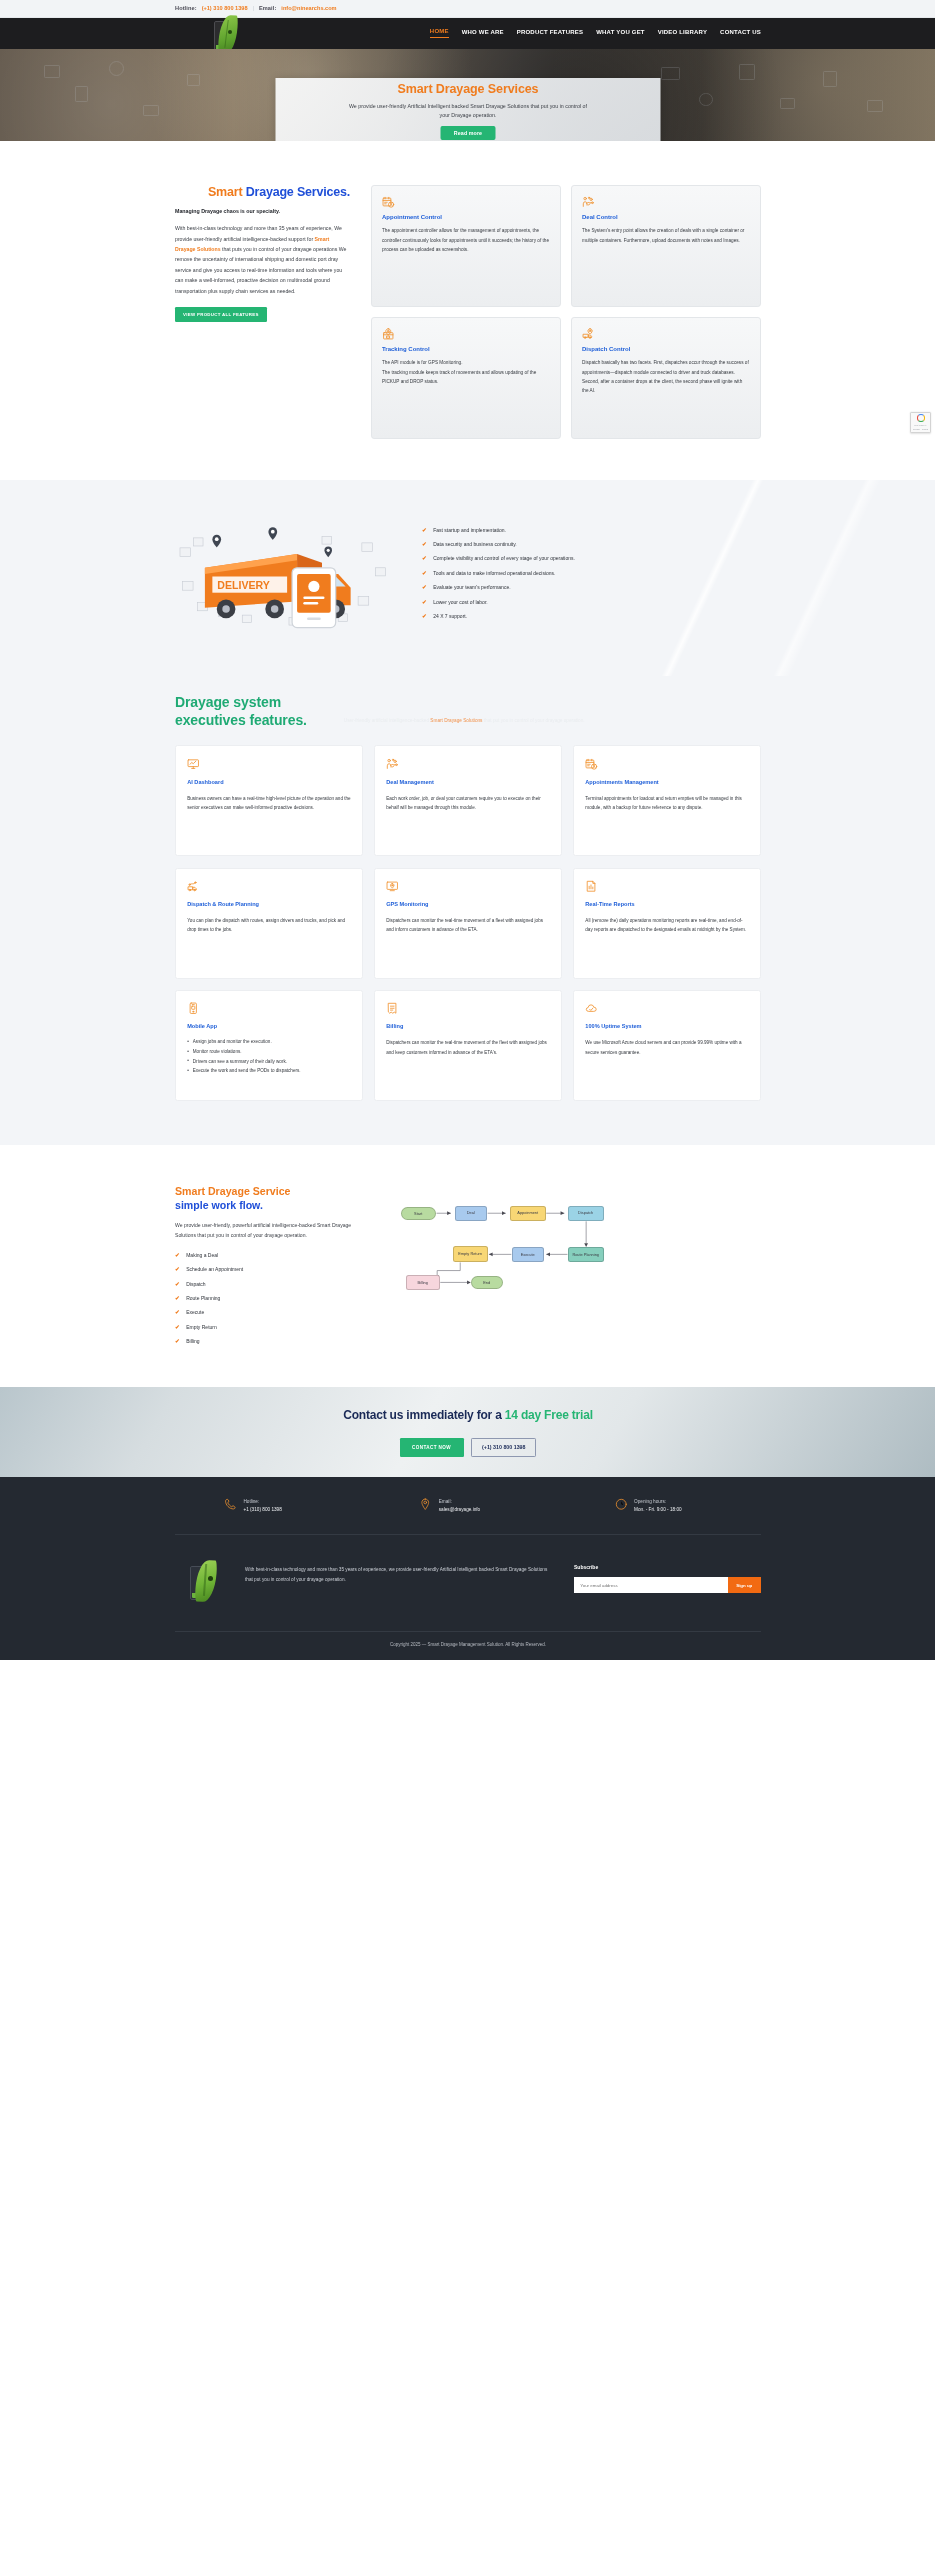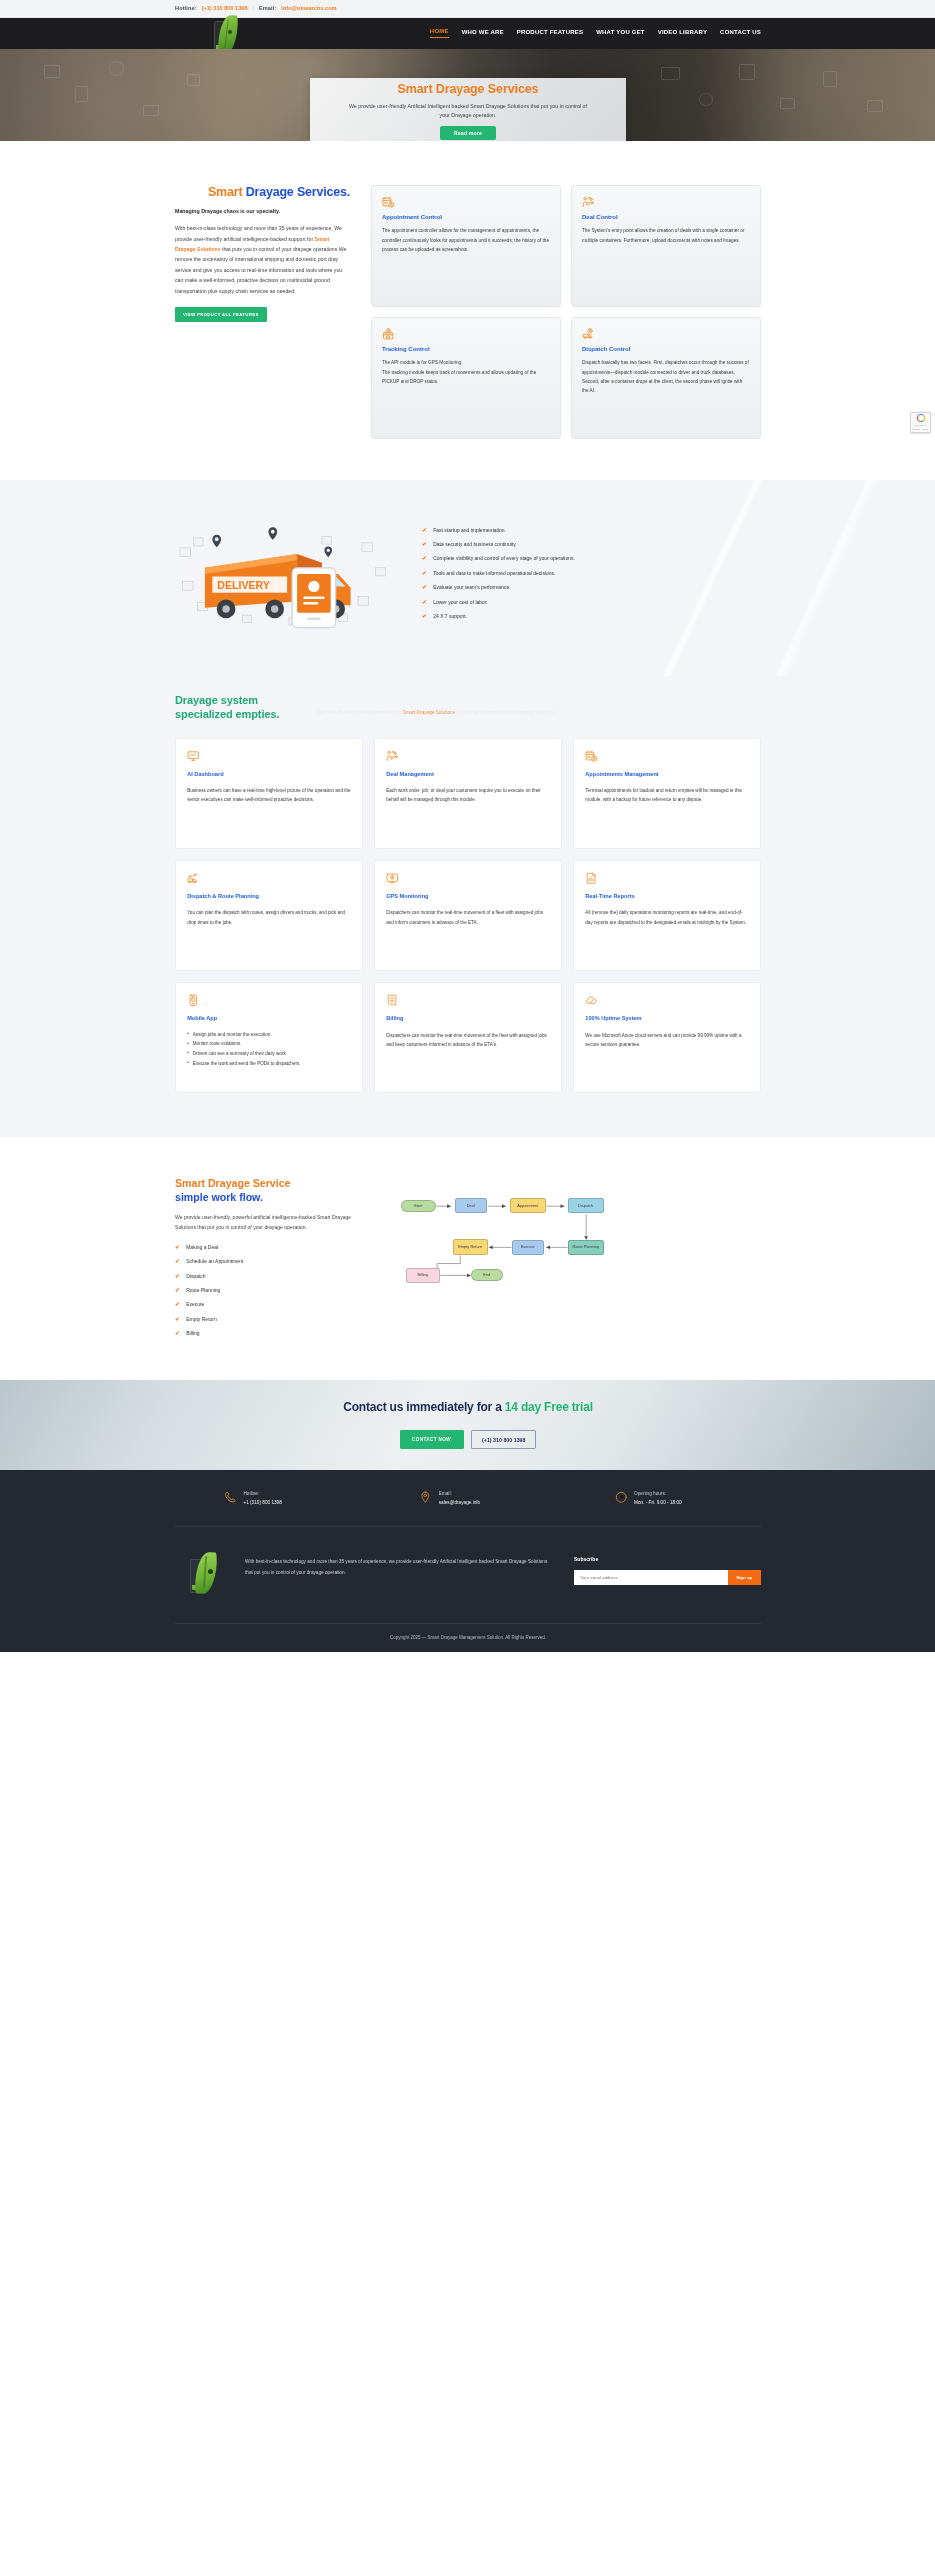--- a/index.html
+++ b/index.html
@@ -69,21 +69,21 @@
     filter:blur(0.6px);
   }
   .hero .icons{
     position:absolute; inset:0; opacity:.16;
   }
   .hero .icons span{
     position:absolute; border:0.9px solid #cfd8e4; border-radius:1.2px; display:block;
   }
   .herocard {
     position:absolute; left:50%; transform:translateX(-50%); top:29px;
-    width:316px; height:67px;
+    width:385px; height:67px;
     background:linear-gradient(135deg,rgba(250,251,252,.93),rgba(238,242,246,.88));
     display:flex; flex-direction:column; align-items:center; justify-content:center;
     box-shadow:0 0.6px 8.7px rgba(0,0,0,.18);
   }
   .herocard h1 { font-size:12.5px; color:#f07c1e; font-weight:800; letter-spacing:-0.1px; margin-bottom:5.6px; }
   .herocard p { font-size:5.3px; color:#3d4148; line-height:1.75; text-align:center; max-width:243px; }
   .btn-green {
     margin-top:5.6px; background:#25b573; color:#fff; font-size:5.3px; font-weight:600;
     padding:3.7px 13.7px; border:none; border-radius:1.9px; cursor:pointer; letter-spacing:0.1px;
   }
@@ -143,21 +143,21 @@
   .checks { list-style:none; }
   .checks li{
     display:flex; gap:5.6px; font-size:5px; line-height:1.75; color:#2f333a;
     margin-bottom:5.6px; align-items:flex-start;
   }
   .checks li .ck{ color:#f07c1e; font-size:5.6px; font-weight:800; line-height:1.5; flex:0 0 5.6px;}
 
   
   .sec-spec { background:#f3f5f8; padding:17.5px 0 44px; }
   .spec-head { display:flex; align-items:flex-end; gap:37px; margin-bottom:16px;}
-  .spec-head h2 { font-size:11px; font-weight:800; color:#1faa74; line-height:1.3; letter-spacing:-0.1px;}
+  .spec-head h2 { font-size:14px; font-weight:800; color:#1faa74; line-height:1.3; letter-spacing:-0.1px;}
   .spec-sub { font-size:4.7px; line-height:2.1; color:#e9ecef; max-width:249px; padding-bottom:3.7px;}
   .spec-sub .hl{ color:#f2914a; }
   .spec-grid { display:grid; grid-template-columns:repeat(3,1fr); gap:11.2px; }
   .scard {
     background:#ffffff; border:0.6px solid #eceef1; border-radius:2.5px;
     padding:11.2px 11.2px 13.7px; min-height:111px;
   }
   .scard .ic{ margin-bottom:8.7px; }
   .scard h3{ font-size:5.6px; font-weight:800; color:#1f5fd8; margin-bottom:7.5px; line-height:1.4;}
   .scard p{ font-size:4.6px; line-height:2.0; color:#35393f; }
@@ -468,21 +468,21 @@
         </div>
       </div>
     </div>
   </div>
 
   <div class="sec-spec">
     <div class="container">
       <div class="spec-head">
         <h2>
           <span>Drayage system</span><br>
-          <span>specialized empties.</span>
+          <span>executives features.</span>
         </h2>
         <div class="spec-sub">
           <span>User-friendly artificial intelligence-backed </span><span class="hl">Smart Drayage Solutions</span><span> that put you in control of your drayage operation.</span>
         </div>
       </div>
 
       <div class="spec-grid">
 
         <div class="scard">
           <div class="ic">

